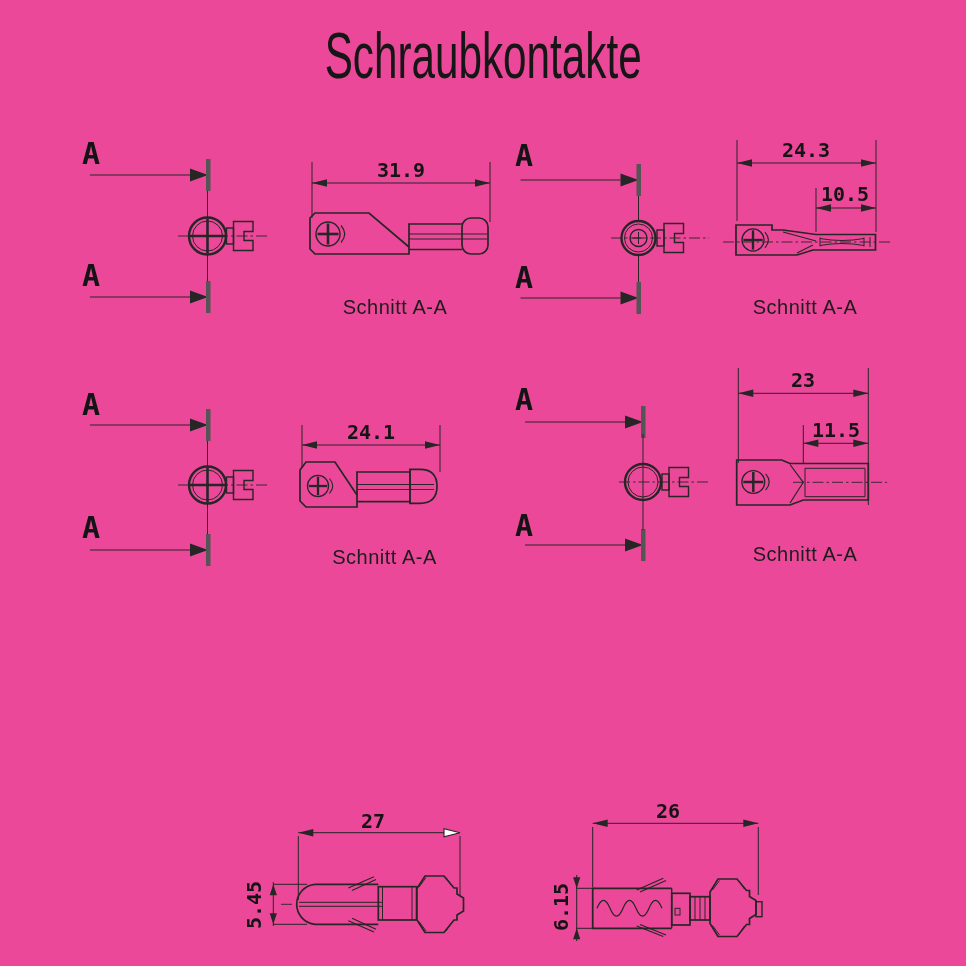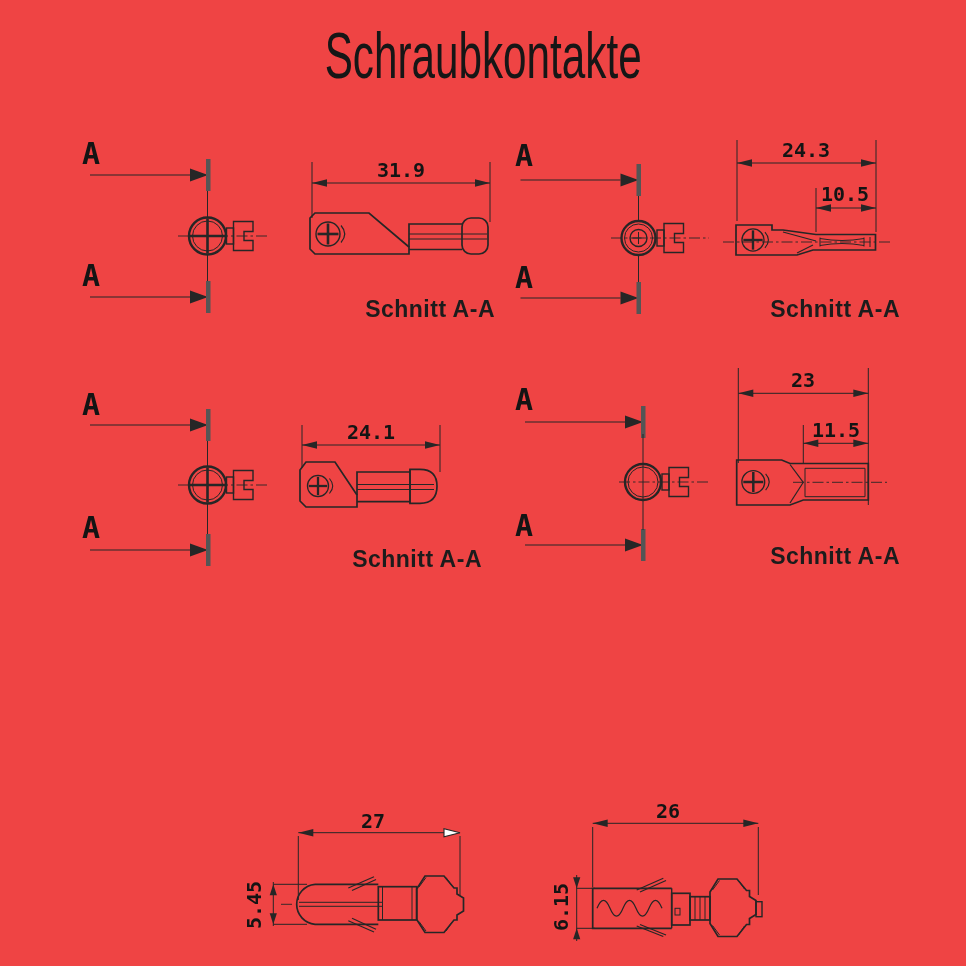--- a/index.html
+++ b/index.html
@@ -1,19 +1,19 @@
 <!DOCTYPE html>
 <html><head>
 <meta charset="utf-8">
 <style>
   html,body{margin:0;padding:0;background:#ffffff;}
-  .page{position:relative;width:966px;height:966px;background:#ef4444;font-family:"Liberation Sans",sans-serif;overflow:hidden;}
+  .page{position:relative;width:966px;height:966px;background:#ec4899;font-family:"Liberation Sans",sans-serif;overflow:hidden;}
   .big-title{position:absolute;left:0;width:100%;text-align:center;font-size:64px;font-weight:400;color:#161616;line-height:1;white-space:nowrap;}
   .condense{display:inline-block;transform:scaleX(0.66);transform-origin:50% 50%;}
-  .caption{position:absolute;font-weight:bold;font-size:23px;color:#1c1c1c;text-align:right;letter-spacing:0.5px;white-space:nowrap;}
+  .caption{position:absolute;font-weight:normal;font-size:20px;color:#1c1c1c;text-align:center;letter-spacing:0.5px;white-space:nowrap;}
   svg.dwg{position:absolute;overflow:visible;}
   svg line,svg path,svg circle,svg rect{fill:none;stroke:#262626;stroke-width:1.4;stroke-linecap:butt;stroke-linejoin:miter;}
   .thin{stroke-width:1;}
   .lw1{stroke-width:1;}
   .lw12{stroke-width:1.2;}
   .lw13{stroke-width:1.4;}
   .lw16{stroke-width:1.7;}
   .lw2{stroke-width:2.6;}
   .cw{stroke-width:2.4;}
   .dash{stroke-width:0.9;stroke-dasharray:11,3,2.5,3;}

